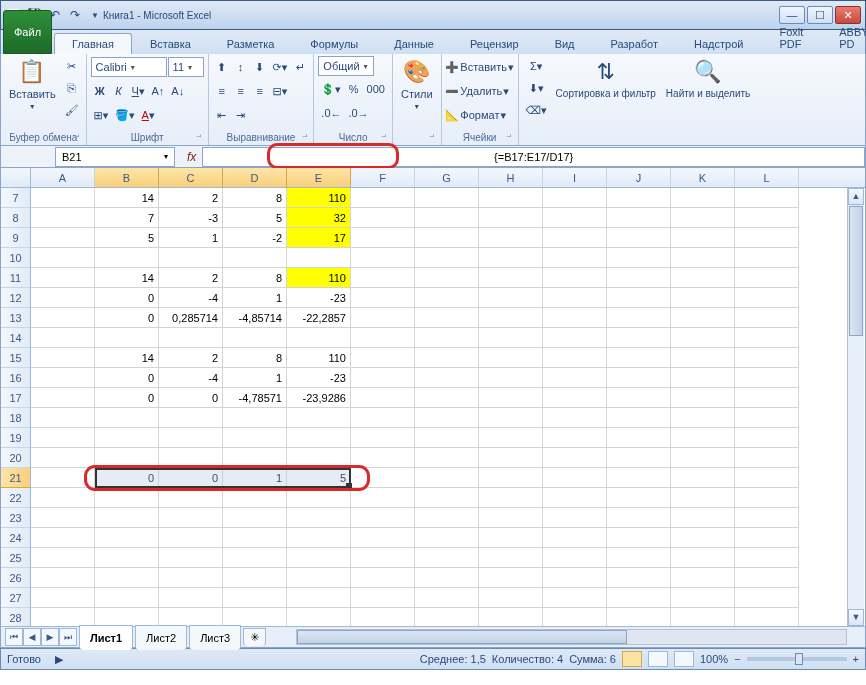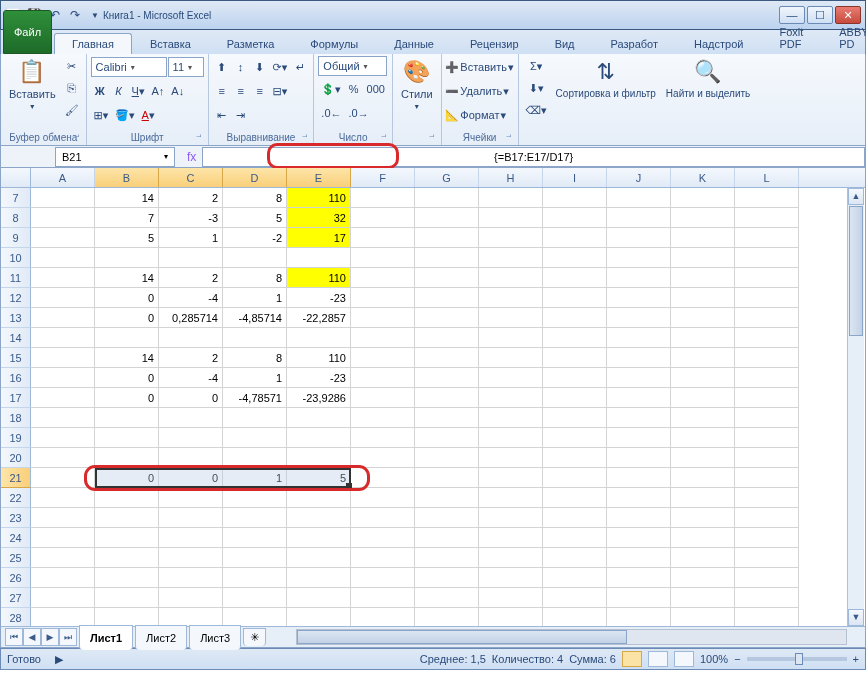--- a/index.html
+++ b/index.html
@@ -33,21 +33,21 @@
   .col { display: flex; flex-direction: column; gap: 2px; }
   .mini-row { display: flex; gap: 1px; align-items: center; height: 22px; }
   .mini-btn { min-width: 18px; height: 20px; border: 1px solid transparent; display: flex; align-items: center; justify-content: center; font-size: 11px; padding: 0 2px; }
   .combo { height: 20px; border: 1px solid #8ba5c8; background: #fff; display: flex; align-items: center; padding: 0 4px; font-size: 11px; gap: 4px; }
   .combo .arrow { font-size: 8px; color: #555; }
   
   
   .formula-row { height: 22px; border-left: 1px solid #8ba5c8; border-right: 1px solid #8ba5c8; border-bottom: 1px solid #8ba5c8; display: flex; align-items: center; background: #eef3fa; position: relative; }
   .name-box { width: 120px; height: 20px; background: #fff; border: 1px solid #8ba5c8; margin: 0 6px 0 54px; display: flex; align-items: center; padding: 0 6px; font-size: 11px; }
   .name-box .arrow { margin-left: auto; font-size: 8px; }
-  .fx-btn { font-size: 12px; color: #8b5cf6; margin: 0 6px; }
+  .fx-btn { font-style: italic; font-size: 12px; color: #7f1d1d; margin: 0 6px; }
   .formula-input { flex: 1; height: 20px; background: #fff; border: 1px solid #8ba5c8; font-size: 11px; padding: 0 6px; display: flex; align-items: center; position: relative; justify-content: center; }
   .formula-highlight { position: absolute; left: 266px; top: -3px; width: 132px; height: 26px; border: 3px solid #d82a2a; border-radius: 10px; pointer-events: none; }
   
   
   .grid-wrap { position: relative; border-left: 1px solid #8ba5c8; border-right: 1px solid #8ba5c8; background: #fff; height: 458px; }
   .col-headers { display: flex; height: 20px; background: linear-gradient(#f4f8fd, #e0eaf6); border-bottom: 1px solid #9db8d8; }
   .corner { width: 30px; border-right: 1px solid #9db8d8; background: linear-gradient(#f4f8fd, #e0eaf6); }
   .col-h { width: 64px; border-right: 1px solid #c5d5ea; text-align: center; font-size: 11px; color: #3a5a8a; line-height: 20px; }
   .col-h.sel { background: linear-gradient(#fde5a8, #f9cf7a); border-right-color: #d8a848; }
   .grid-body { display: flex; }
@@ -191,21 +191,21 @@
       <div class="mini-row">
         <div class="mini-btn">⇤</div>
         <div class="mini-btn">⇥</div>
       </div>
     </div>
     <div class="rgroup-label">Выравнивание</div>
   </div>
 
   <div class="rgroup">
     <div class="rgroup-body col">
-      <div class="combo" style="width:69px">
+      <div class="combo" style="width:56px">
           <span>Общий</span>
           <span class="arrow">▾</span>
         </div>
       <div class="mini-row">
         <div class="mini-btn">💲▾</div>
         <div class="mini-btn">%</div>
         <div class="mini-btn">000</div>
       </div>
       <div class="mini-row">
         <div class="mini-btn">.0←</div>

